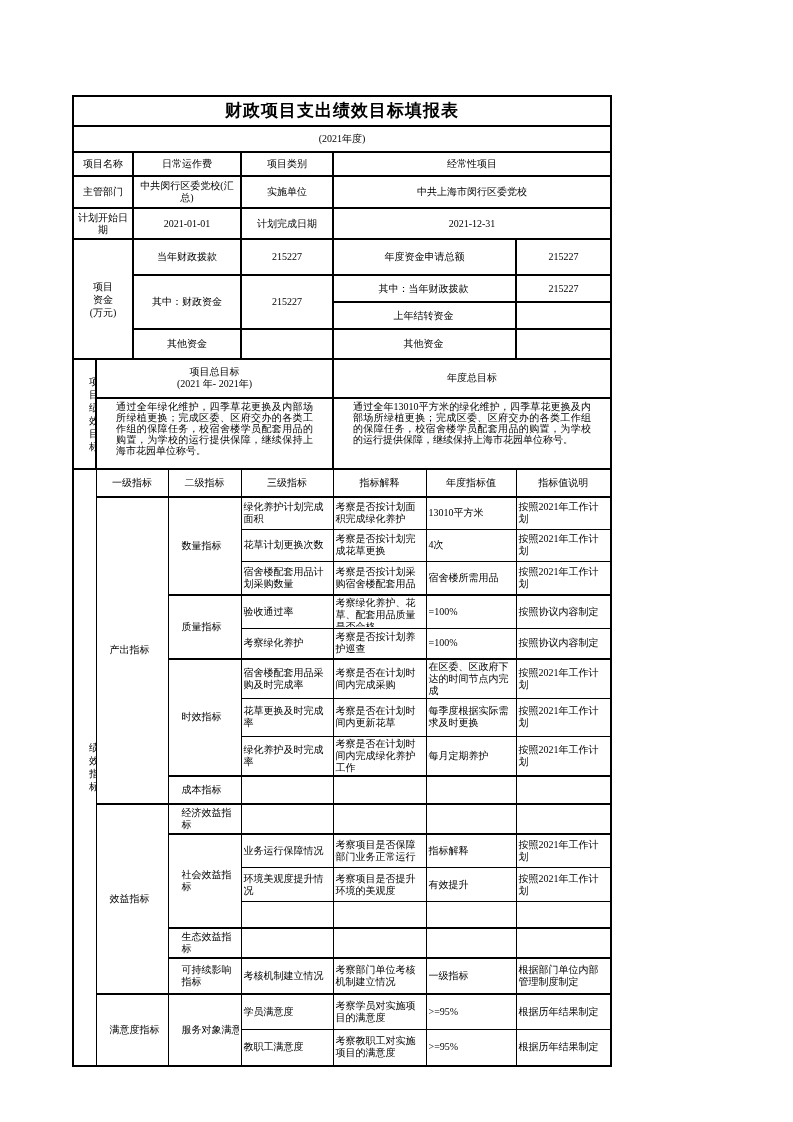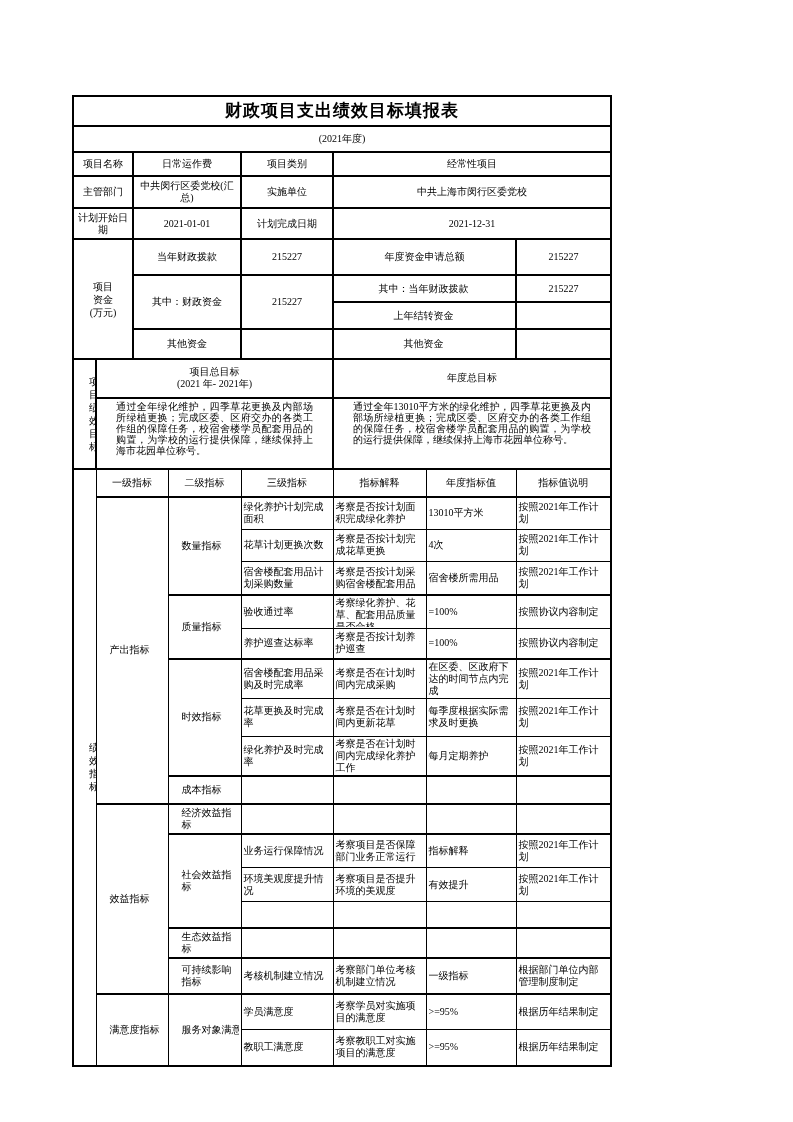--- a/index.html
+++ b/index.html
@@ -147,21 +147,21 @@
     <tr class="gt" style="height:32px">
       <td rowspan="2" class="lv">质量指标</td>
       <td class="cell">验收通过率</td>
       <td class="cell">
             <div class="clamp">考察绿化养护、花草、配套用品质量是否合格</div>
           </td>
       <td class="cell">=100%</td>
       <td class="cell">按照协议内容制定</td>
     </tr>
     <tr style="height:30px">
-      <td class="cell">养护巡查达标率</td>
+      <td class="cell">考察绿化养护</td>
       <td class="cell">考察是否按计划养护巡查</td>
       <td class="cell">=100%</td>
       <td class="cell">按照协议内容制定</td>
     </tr>
 
     <tr class="gt" style="height:38px">
       <td rowspan="3" class="lv">时效指标</td>
       <td class="cell">宿舍楼配套用品采购及时完成率</td>
       <td class="cell">考察是否在计划时间内完成采购</td>
       <td class="cell">在区委、区政府下达的时间节点内完成</td>

